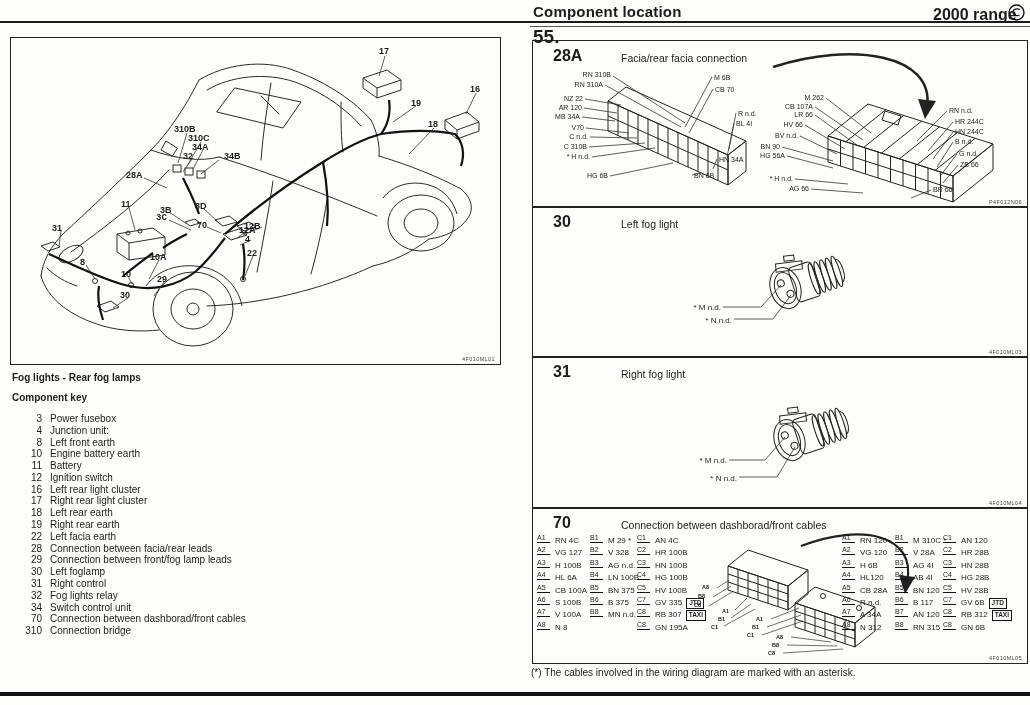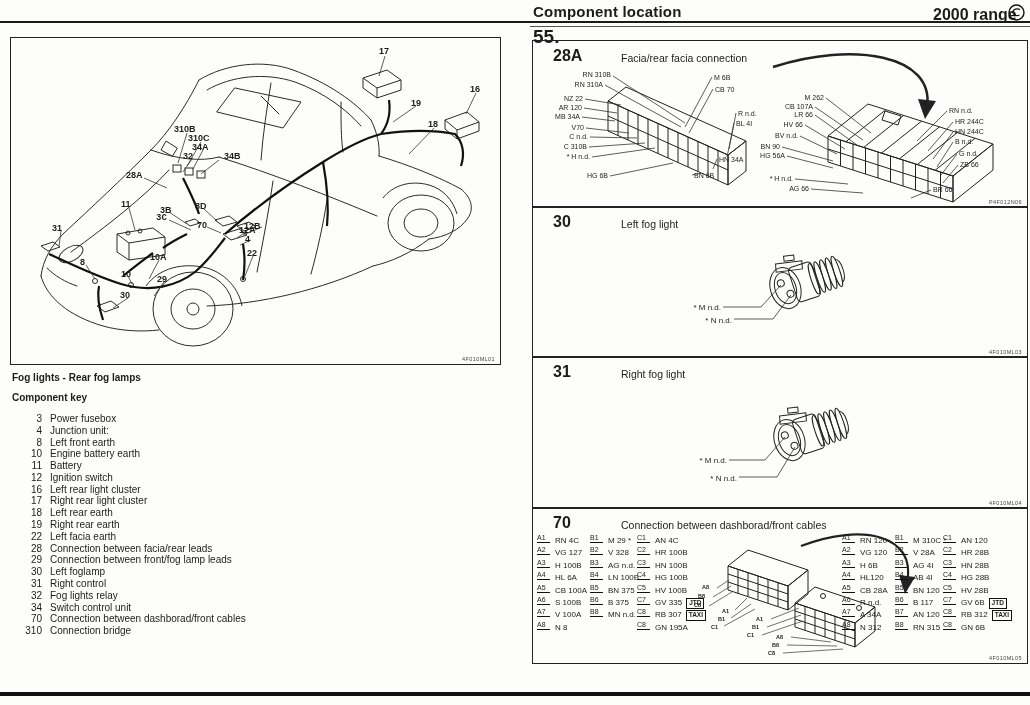--- a/index.html
+++ b/index.html
@@ -704,14 +704,15 @@
         <span class="dlabel anch-r" style="left: 230px; top: 108px;">A1</span>
         <span class="dlabel anch-r" style="left: 226px; top: 116px;">B1</span>
         <span class="dlabel anch-r" style="left: 221px; top: 124px;">C1</span>
         <span class="dlabel anch-r" style="left: 250px; top: 126px;">A8</span>
         <span class="dlabel anch-r" style="left: 246px; top: 134px;">B8</span>
         <span class="dlabel anch-r" style="left: 242px; top: 142px;">C8</span>
       </div>
     <span class="abs fig-code">4F010ML05</span>
   </div>
 
+  <div class="abs footnote">(*) The cables involved in the wiring diagram are marked with an asterisk.</div>
   <div class="abs bottom-rule"></div>
 </div>
 
 </body></html>

